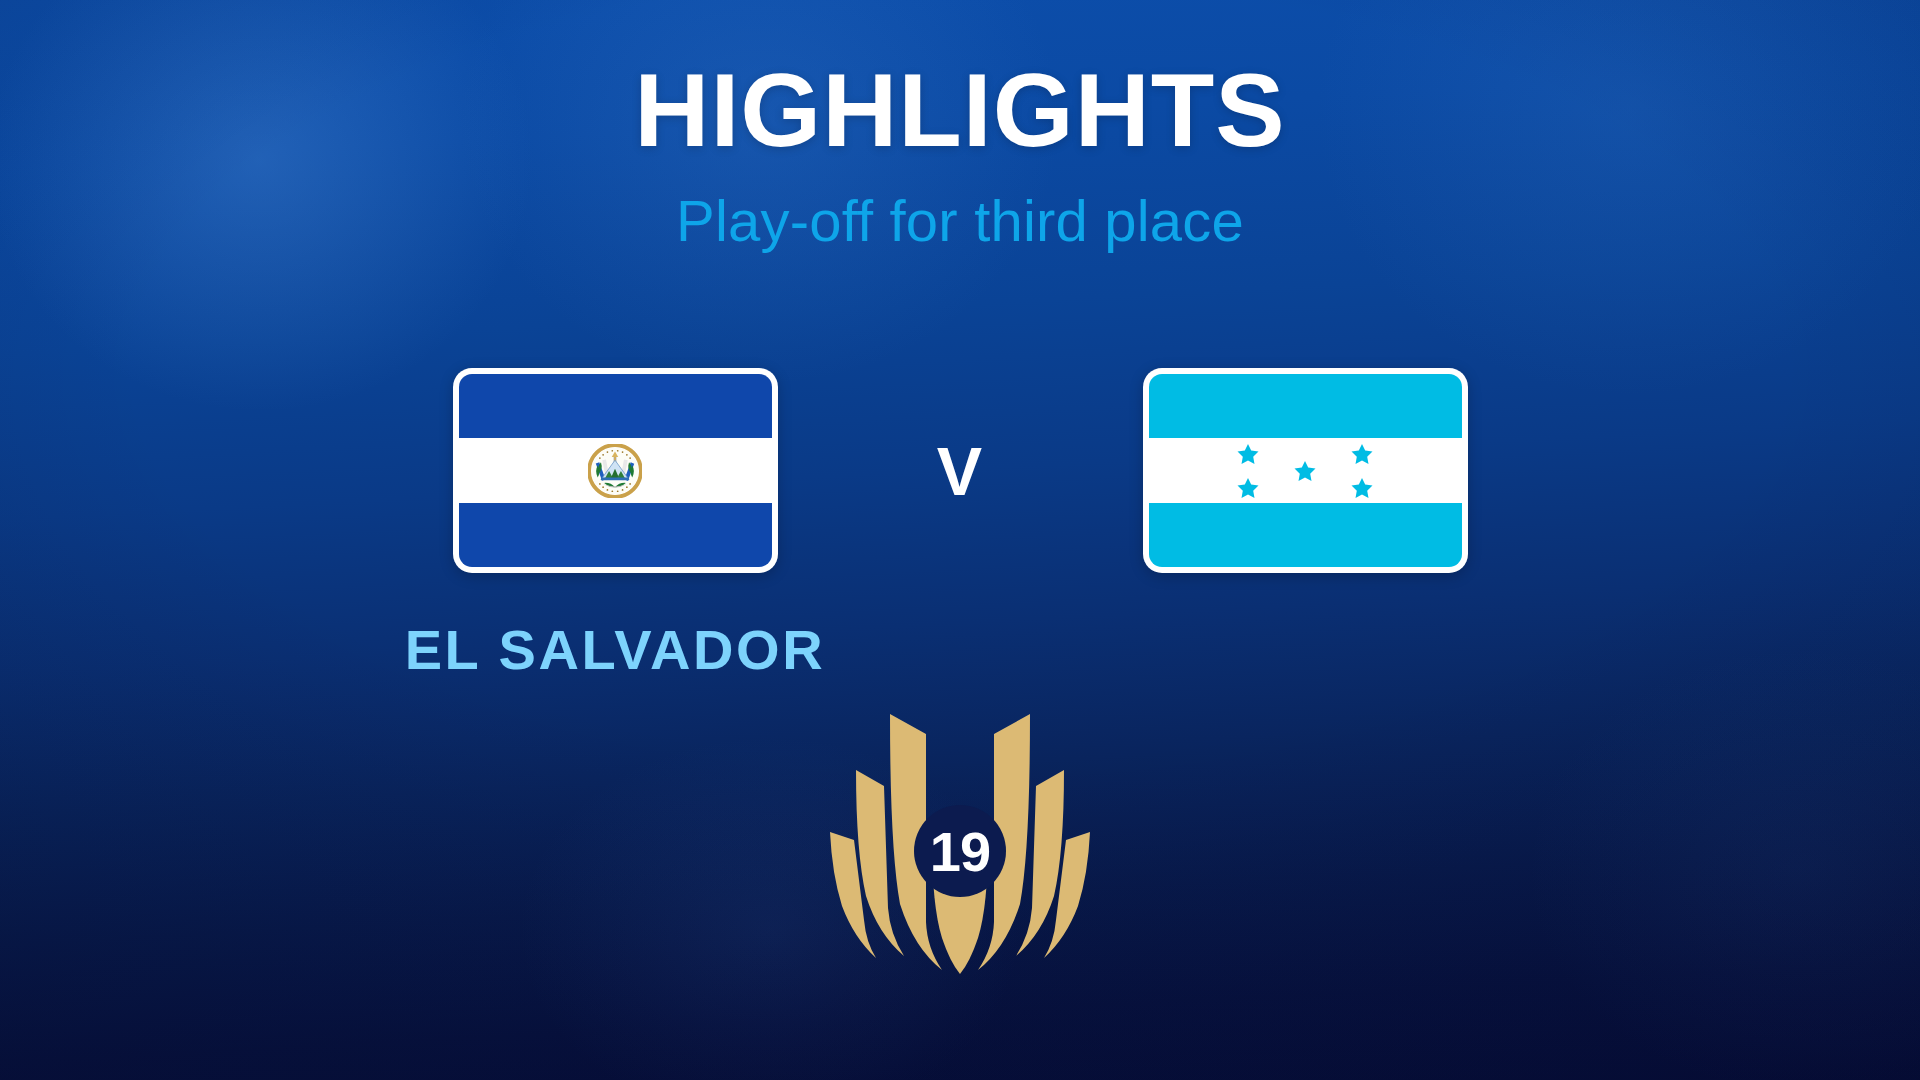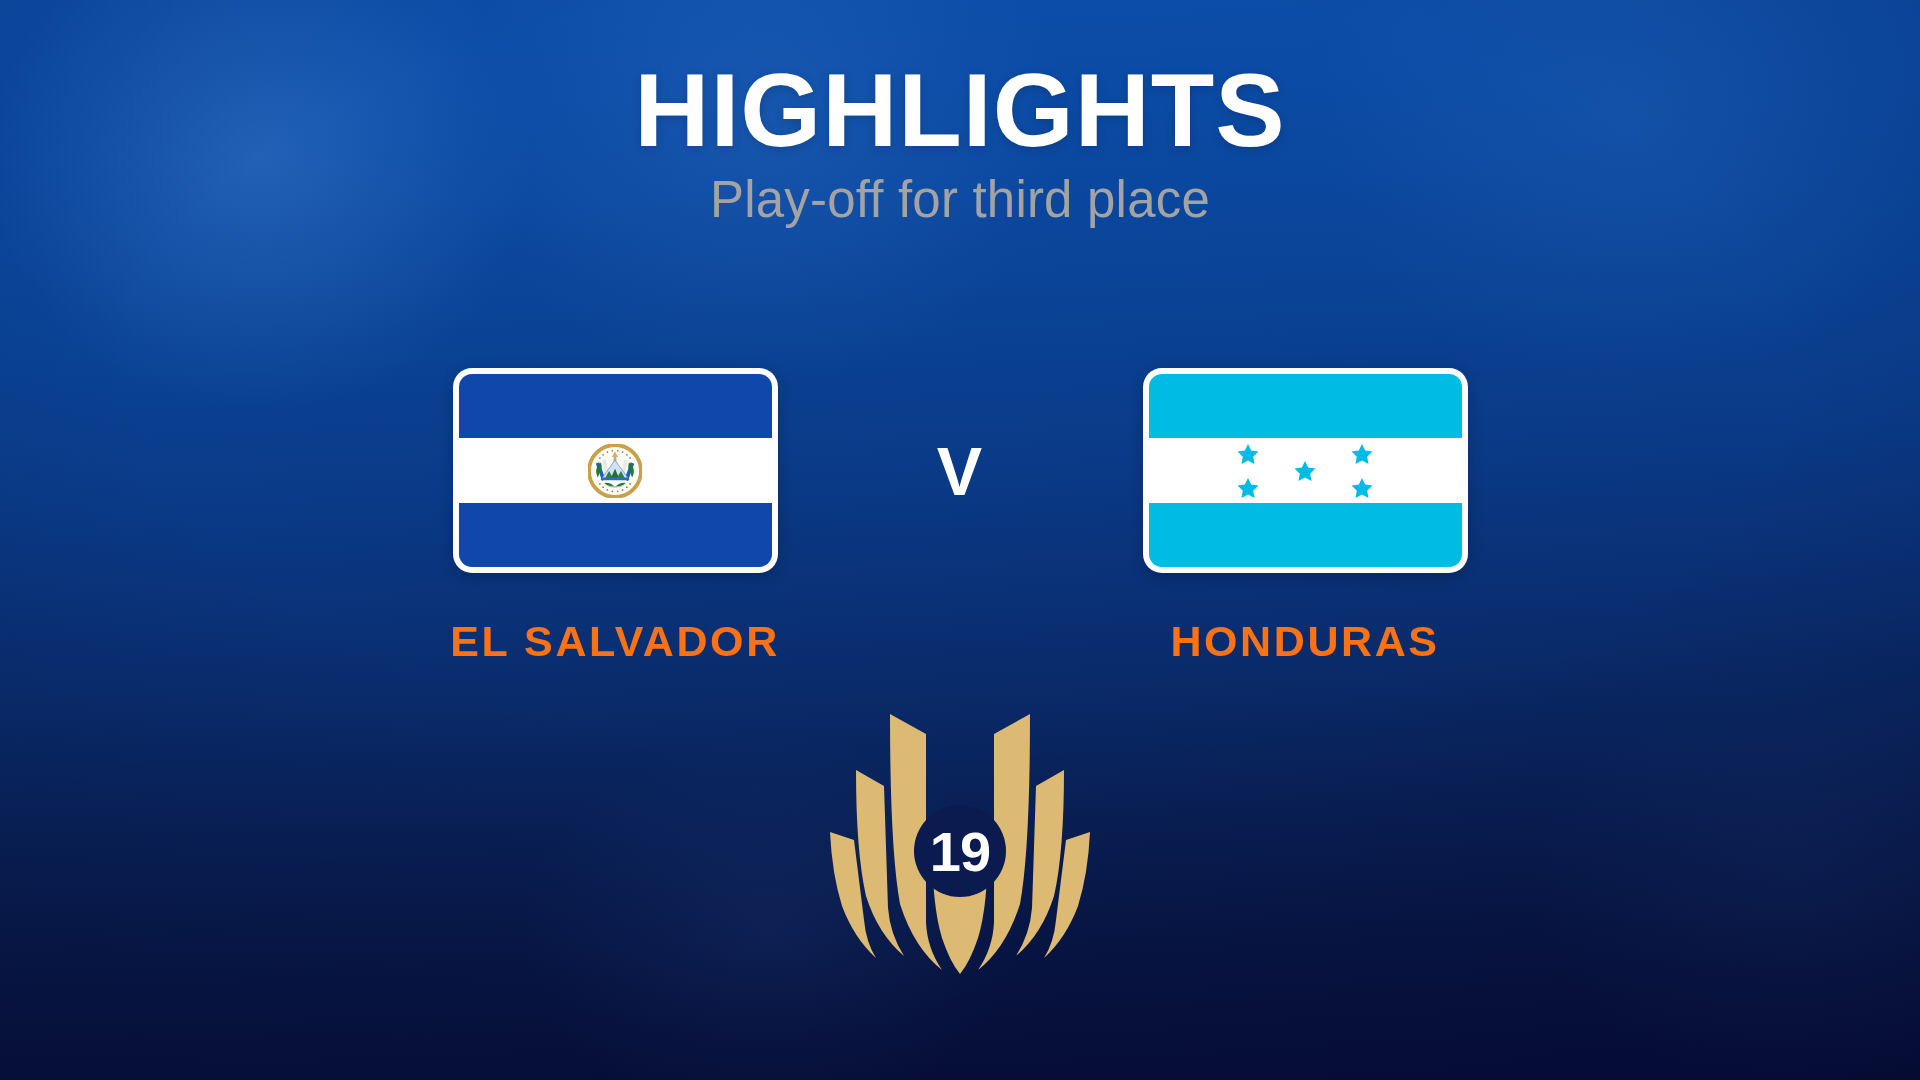--- a/index.html
+++ b/index.html
@@ -54,23 +54,23 @@
   
   #header{
     position:absolute; left:0; right:0; top:58px; text-align:center;
   }
   #title{
     font-size:104px; line-height:1.0; font-weight:700;
     letter-spacing:1px; color:#ffffff;
     text-shadow:0 2px 10px rgba(0,0,0,.18);
   }
   #subtitle{
-    margin-top:12px;
-    font-size:51px; line-height:1.0; font-weight:400;
-    color:#a3a3a3; letter-spacing:.2px;
+    margin-top:30px;
+    font-size:58px; line-height:1.0; font-weight:400;
+    color:#0ea5e9; letter-spacing:.2px;
   }
 
   
   #matchup{
     position:absolute; left:0; right:0; top:368px;
     display:flex; align-items:flex-start; justify-content:center;
   }
   .team{ width:520px; display:flex; flex-direction:column; align-items:center; }
   .flag-wrap{
     width:325px; height:205px; border-radius:19px;
@@ -91,21 +91,21 @@
     position:absolute; left:50%; top:50%; transform:translate(-50%,-50%);
     width:54px; height:54px;
   }
   
   #hn-stars{
     position:absolute; left:50%; top:50%; transform:translate(-50%,-50%);
     width:146px; height:58px;
   }
   .team-name{
     margin-top:44px;
-    font-size:43px; font-weight:700; letter-spacing:2.6px; color:#f97316;
+    font-size:56px; font-weight:700; letter-spacing:2.6px; color:#7dd3fc;
     white-space:nowrap;
   }
   #vs{
     width:170px; display:flex; align-items:center; justify-content:center;
     height:205px;
   }
   #vs-letter{
     font-size:68px; font-weight:700; color:#ffffff; letter-spacing:1px;
   }
 
@@ -218,21 +218,20 @@
             <g fill="#00bce4">
               <path d="M16 2 l3.2 6.6 7.3 1 -5.3 5.1 1.3 7.2 -6.5 -3.5 -6.5 3.5 1.3 -7.2 -5.3 -5.1 7.3 -1Z"></path>
               <path d="M16 36 l3.2 6.6 7.3 1 -5.3 5.1 1.3 7.2 -6.5 -3.5 -6.5 3.5 1.3 -7.2 -5.3 -5.1 7.3 -1Z"></path>
               <path d="M73 19 l3.2 6.6 7.3 1 -5.3 5.1 1.3 7.2 -6.5 -3.5 -6.5 3.5 1.3 -7.2 -5.3 -5.1 7.3 -1Z"></path>
               <path d="M130 2 l3.2 6.6 7.3 1 -5.3 5.1 1.3 7.2 -6.5 -3.5 -6.5 3.5 1.3 -7.2 -5.3 -5.1 7.3 -1Z"></path>
               <path d="M130 36 l3.2 6.6 7.3 1 -5.3 5.1 1.3 7.2 -6.5 -3.5 -6.5 3.5 1.3 -7.2 -5.3 -5.1 7.3 -1Z"></path>
             </g>
           </svg>
         </div>
       </div>
-      <div class="team-name">HONDURAS</div>
     </div>
 
   </div>
 
   <div id="crest">
     <svg viewBox="0 0 280 290" width="280" height="290">
       <g fill="#dcba74">
 
         <path d="M10 142 L34 150 L44 230 Q46 252 56 268 Q34 248 22 216 Q12 184 10 142 Z"></path>
 

